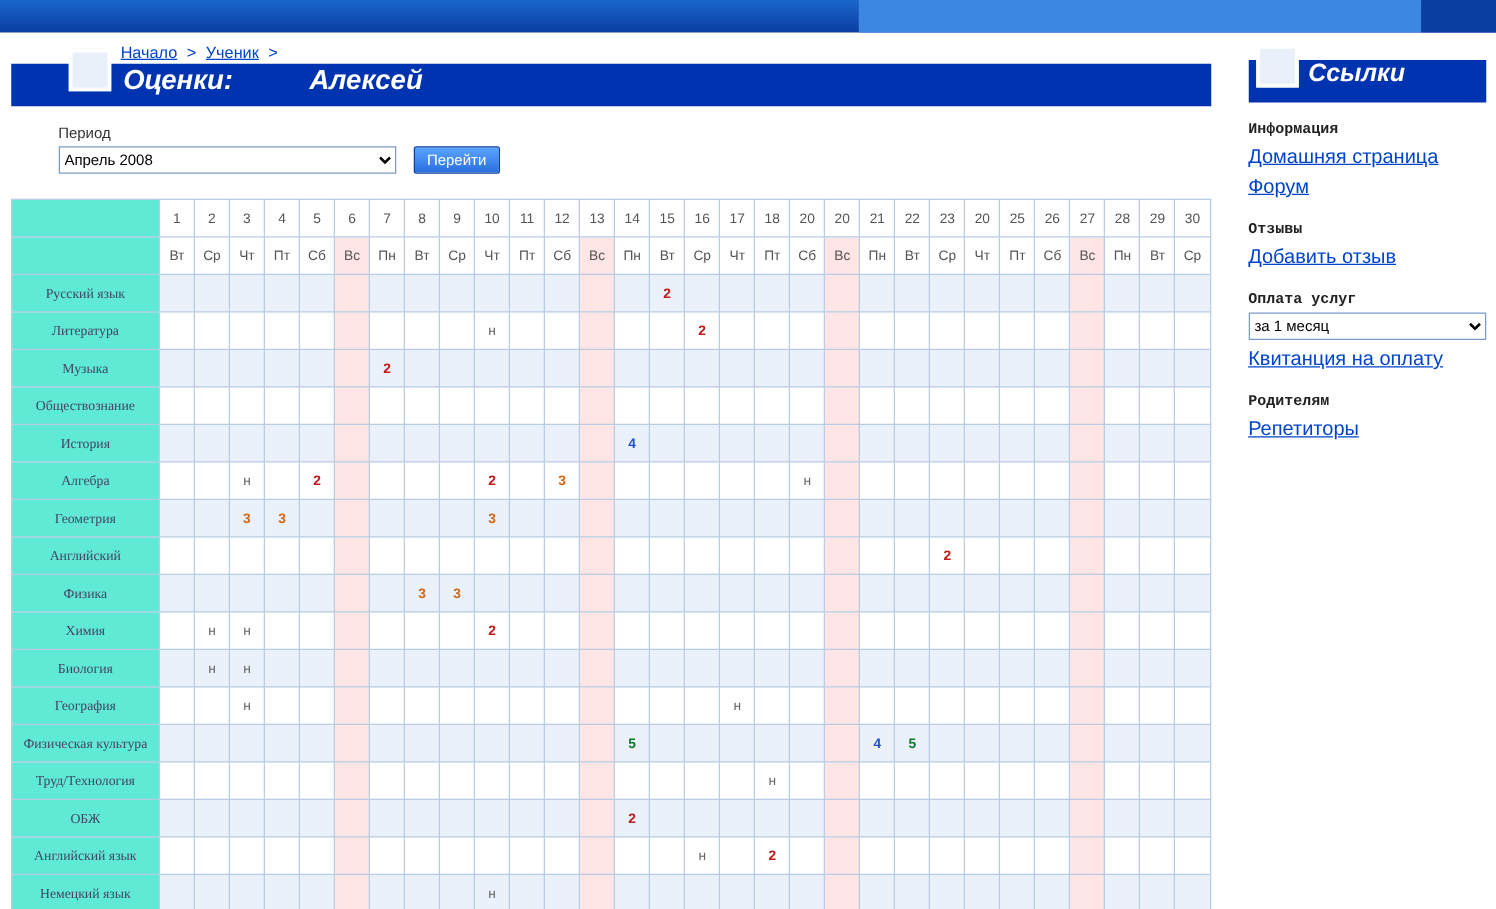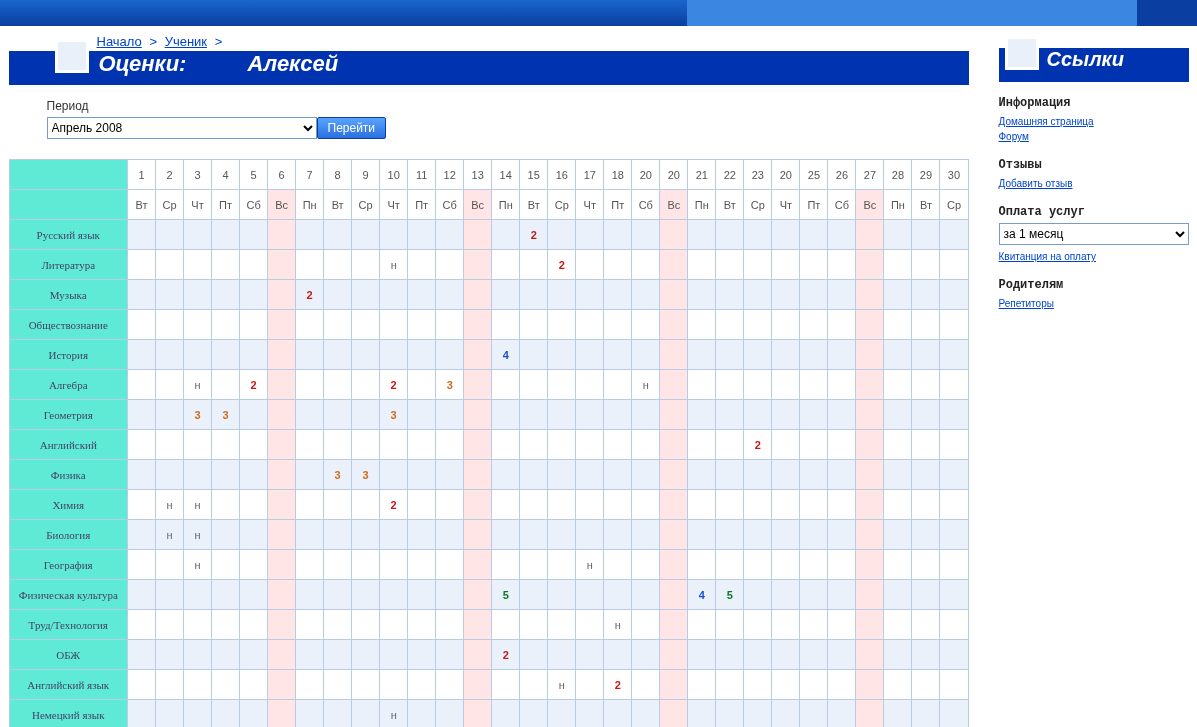--- a/index.html
+++ b/index.html
@@ -14,42 +14,42 @@
   .side{width:190px;}
   .breadcrumb{font-size:13px;color:#0044cc;padding:8px 0 2px 88px;}
   .breadcrumb span{color:#0044cc;}
   .breadcrumb .sep{color:#0044cc;margin:0 4px;}
   .titlebar{background:#0033b0;color:#fff;height:34px;display:flex;padding-left:50px;position:relative;}
   .titlebar .sq{width:28px;height:28px;border:3px solid #fff;background:#e9f0fa;position:absolute;left:46px;top:-12px;}
   .titlebar h1{margin:0 0 0 40px;font-size:22px;font-weight:bold;font-style:italic;}
   .blur{color:rgba(255,255,255,.55);text-shadow:0 0 8px rgba(255,255,255,.9);}
   .period{padding:14px 0 0 38px;}
   .period label{display:block;margin-bottom:4px;}
-  .period .row{display:flex;align-items:center;}
+  .period .row{display:flex;gap:14px;align-items:center;}
   select{font-size:12px;height:22px;border:1px solid #7a9ac9;background:#fff;}
   .btn{background:linear-gradient(#5aa4ff,#2a6fe0);color:#fff;border:1px solid #0a3ea0;border-radius:2px;padding:3px 10px;font-size:12px;cursor:pointer;}
   .gridwrap{margin-top:20px;}
   table.grid{border-collapse:collapse;width:100%;table-layout:fixed;}
   table.grid th,table.grid td{border:1px solid #b8cce4;text-align:center;font-size:11px;padding:0;height:25px;}
   table.grid th{background:#fff;font-weight:normal;color:#555;}
   table.grid .subj{width:110px;background:#5eead4;color:#446;padding:2px 4px;font-size:11px;font-family:Liberation Serif, serif;}
   table.grid tbody tr:nth-child(odd) td.day{background:#eaf1fb;}
   table.grid tbody tr:nth-child(even) td.day{background:#fff;}
   table.grid td.sun{background:#ffe5e5 !important;}
   .g5{color:#0a7a28;font-weight:bold;}
   .g4{color:#1a4fd0;font-weight:bold;}
   .g3{color:#d06a1a;font-weight:bold;}
   .g2{color:#c31919;font-weight:bold;}
   .gн{color:#666;}
   .side .titlebar{padding-left:0;}
   .side .titlebar .sq{left:6px;}
   .side .titlebar h1{margin-left:48px;font-size:20px;}
   .sec{margin-top:14px;}
   .sec h3{font-size:12px;font-weight:bold;margin:0 0 4px 0;color:#222;font-family:Liberation Mono, monospace;}
-  .sec a{display:block;font-size:10px;line-height:1.5;}
+  .sec a{display:block;font-size:16px;line-height:1.5;}
   .sec select{width:100%;}
 </style>
 </head>
 <body>
 
 <div class="topbar">
     <div class="segA"></div>
     <div class="segB"></div>
     <div class="segC"></div>
   </div>

